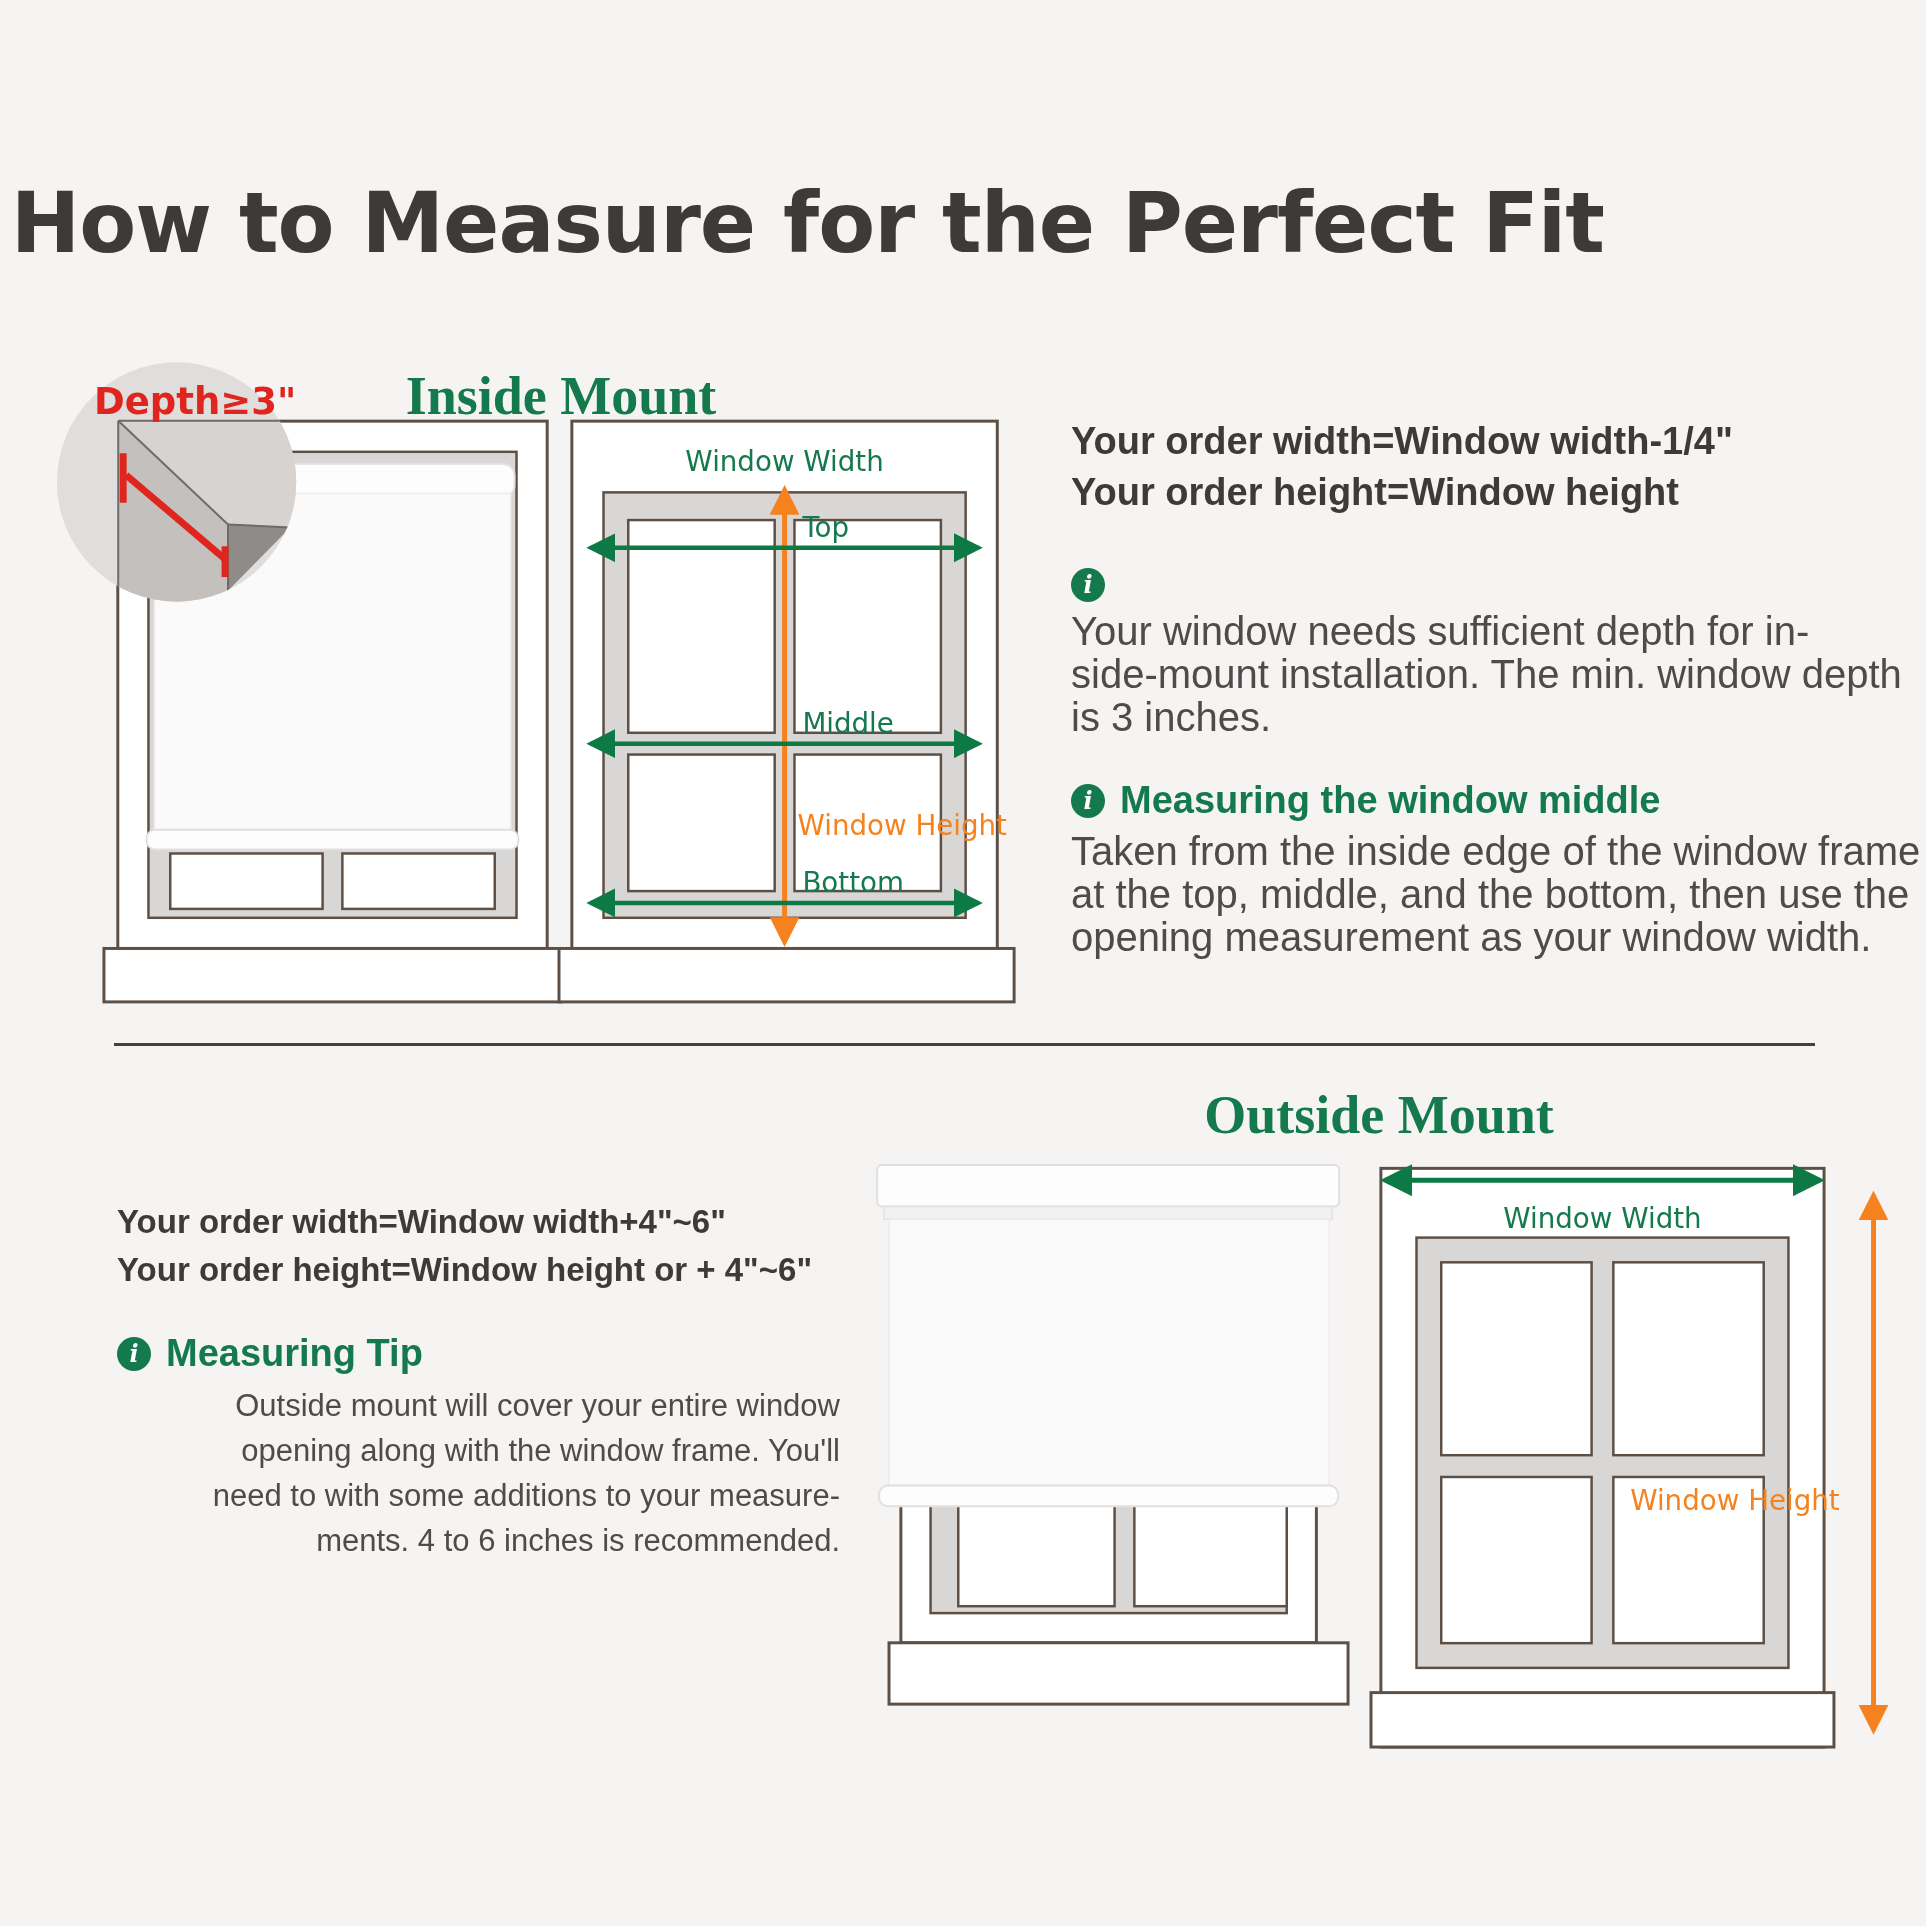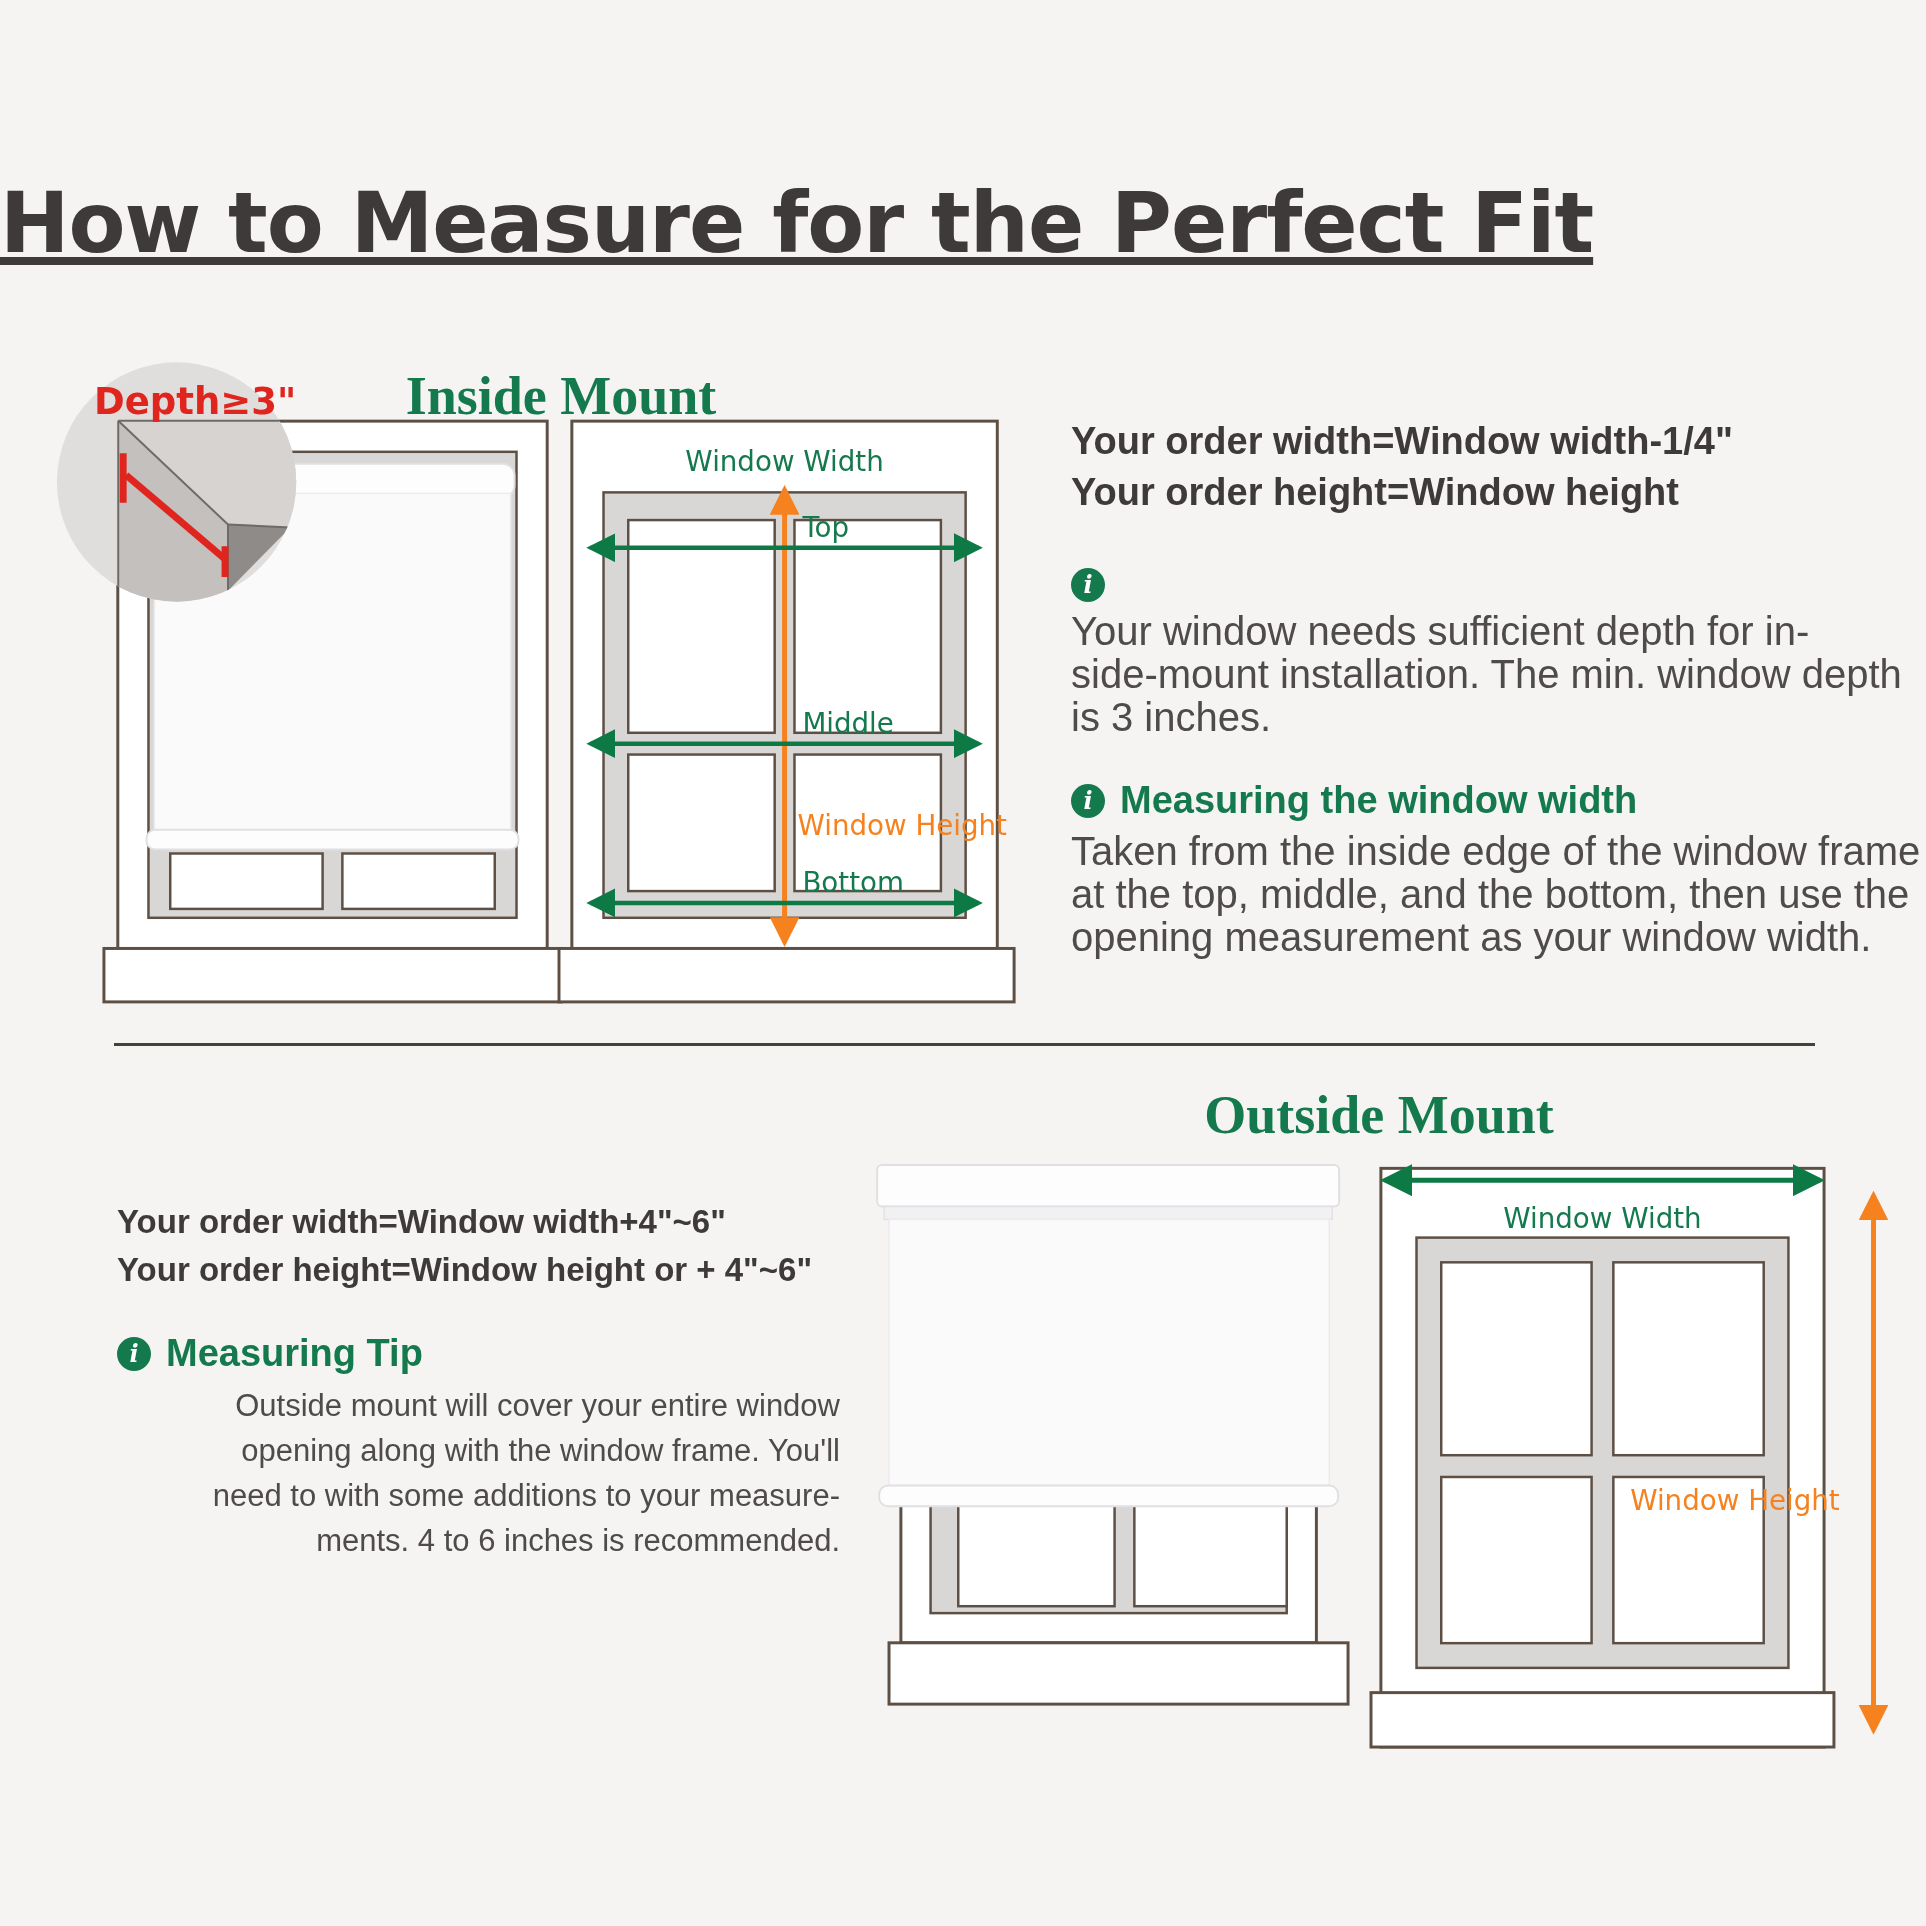--- a/index.html
+++ b/index.html
@@ -1,22 +1,22 @@
 <!DOCTYPE html>
 <html style="--bg: #f5f4f2; --ink: #3e3a39; --body: #4e4b4a; --green-text: #15794e; --green-arrow: #0d7a46; --orange: #f5821f; --red: #e0251f; --frame: #5d4f44; --frame-fill: #d9d7d5;"><head>
 <meta charset="utf-8">
 <style>
   html,body{margin:0;padding:0;}
   body{background:#e9e8e7;}
   #canvas{position:relative;width:1927px;height:1927px;background:var(--bg,#f5f4f2);overflow:hidden;
           font-family:"Liberation Sans",sans-serif;}
   
-  .page-title{position:absolute;left:0;top:176px;width:1604px;text-align:left;
+  .page-title{position:absolute;left:0;top:176px;width:1604px;text-align:right;
       font-family:"DejaVu Sans",sans-serif;font-weight:bold;font-size:83px;line-height:1.15;
-      color:var(--ink);letter-spacing:-1px;text-decoration:underline;}
+      color:var(--ink);letter-spacing:-1px;}
   .mount-heading{position:absolute;transform:translateX(-50%);
       font-family:Liberation Serif, serif;font-weight:bold;font-size:54px;line-height:1.2;
       color:var(--green-text);letter-spacing:0;white-space:nowrap;}
   #inside-heading{left:561px;top:364px;}
   #outside-heading{left:1379px;top:1083px;}
   .depth-label{position:absolute;left:94px;top:380px;font-family:"DejaVu Sans",sans-serif;
       font-weight:bold;font-size:37px;color:var(--red);white-space:nowrap;z-index:6;}
   .text-block{position:absolute;}
   #right-block{left:1071px;top:416px;width:743px;}
   #left-block{left:117px;top:1198px;width:723px;}
@@ -142,21 +142,21 @@
         <div class="body-line">Your window needs sufficient depth for in-</div>
         <div class="body-line">side-mount installation. The min. window depth</div>
         <div class="body-line">is 3 inches.</div>
       </div>
     </div>
     <div class="section">
       <div class="sec-head sec-head-2">
         <span class="info-icon">
             <span>i</span>
           </span>
-        <span>Measuring the window width</span>
+        <span>Measuring the window middle</span>
       </div>
       <div class="body-lines">
         <div class="body-line">Taken from the inside edge of the window frame</div>
         <div class="body-line">at the top, middle, and the bottom, then use the</div>
         <div class="body-line">opening measurement as your window width.</div>
       </div>
     </div>
   </div>
 
   <div class="divider"></div>

